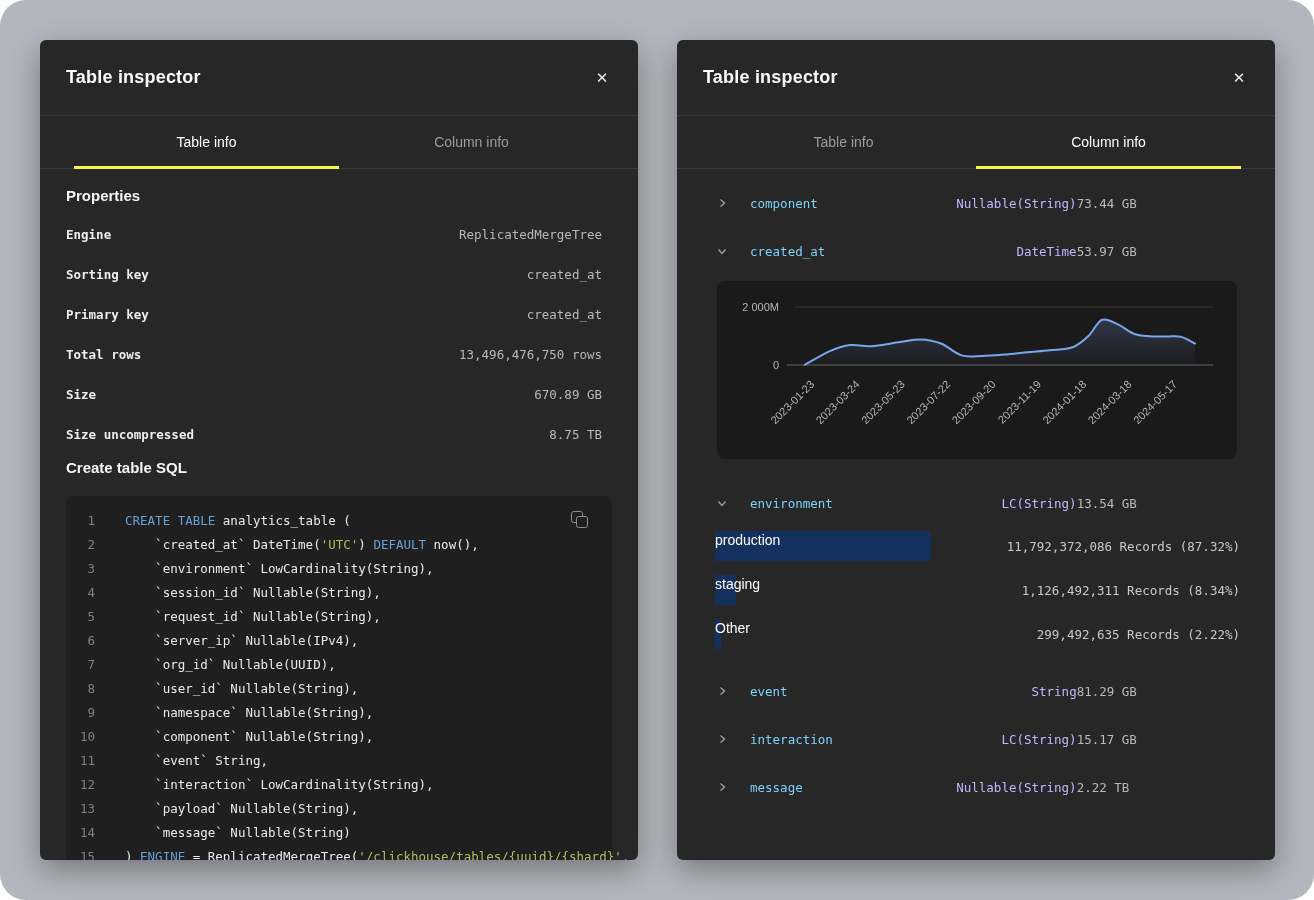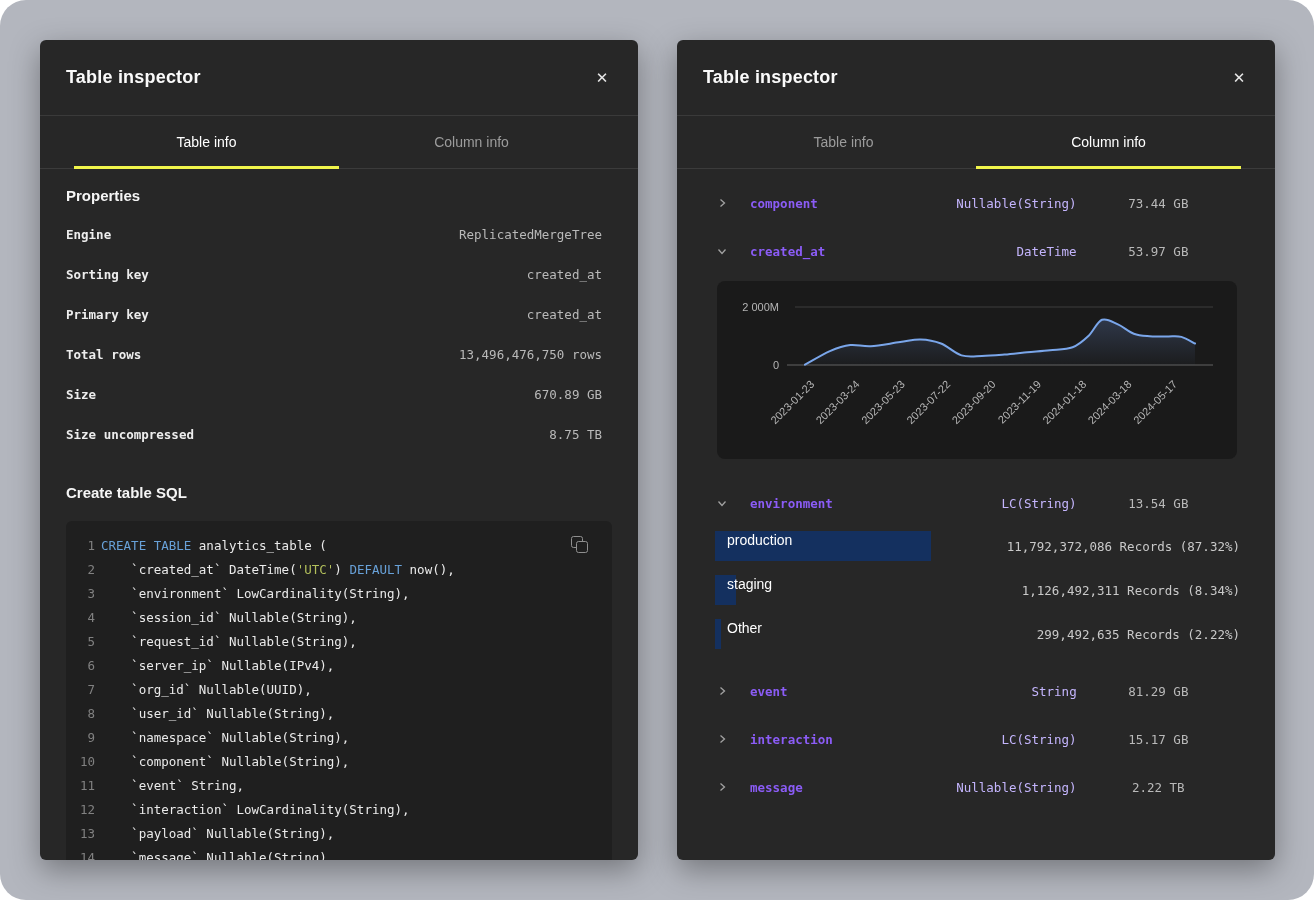--- a/index.html
+++ b/index.html
@@ -28,68 +28,68 @@
     flex:1;display:flex;align-items:center;justify-content:center;position:relative;
     font:14px "Liberation Sans",sans-serif;color:#9c9c9c;
   }
   .tab.active{color:#ffffff;}
   .tab.active::after{
     content:"";position:absolute;left:0;right:0;bottom:-1px;height:3px;
     background:var(--yellow,#f1f54b);
   }
   
   .section-title{margin:18px 26px 0 26px;font:700 15px "Liberation Sans",sans-serif;color:#f5f5f5;}
-  .sql-title{margin-top:30px;}
+  .sql-title{margin-top:5px;}
   .props{margin:10px 36px 0 26px;}
   .prop-row{
     display:flex;justify-content:space-between;align-items:center;height:40px;
     font:12.5px "DejaVu Sans Mono",monospace;
   }
   .prop-label{color:#ededed;font-weight:600;}
   .prop-value{color:#b9b9b9;text-align:right;}
   .code-block{
     position:relative;margin:20px 26px 0 26px;background:#1f1f1f;border-radius:6px;
     padding:12px 0;
   }
   .code-line{display:flex;align-items:center;height:24px;font:12.5px "DejaVu Sans Mono",monospace;}
   .ln{width:29px;flex:none;text-align:right;color:#818181;}
-  .code-text{margin-left:6px;white-space:pre;color:#eaeaea;}
+  .code-text{margin-left:30px;white-space:pre;color:#eaeaea;}
   .tok-kw{color:#68a1d8;}
   .tok-str{color:#b2bf5b;}
   .copy-btn{position:absolute;top:15px;right:24px;width:17px;height:17px;}
   .copy-icon{position:absolute;inset:0;display:block;}
   .copy-icon::before{
     content:"";position:absolute;left:0;top:0;width:10px;height:10px;
     border:1.5px solid #8f8f8f;border-radius:2.5px;
   }
   .copy-icon::after{
     content:"";position:absolute;right:0;bottom:0;width:10px;height:10px;
     border:1.5px solid #8f8f8f;border-radius:2.5px;background:#1f1f1f;
   }
   
   .column-list{padding-top:10px;}
   .col-row{
     display:grid;grid-template-columns:33px 1fr 1fr 1fr;align-items:center;
     height:48px;padding:0 35px 0 40px;font:12.5px "DejaVu Sans Mono",monospace;cursor:pointer;
   }
   .chev{display:flex;align-items:center;}
-  .col-name{color:#8b5cf6;font-weight:700;}
+  .col-name{color:#7dd3fc;font-weight:400;}
   .col-type{color:#c4b5fd;text-align:right;}
-  .col-size{color:#b9b9b9;text-align:center;}
+  .col-size{color:#b9b9b9;text-align:left;}
   .chart-panel{
     margin:6px 38px 20px 40px;width:520px;height:178px;
     background:var(--panel,#1a1a1a);border-radius:8px;overflow:hidden;
   }
   .ylab,.xlab{font:11px "Liberation Sans",sans-serif;fill:#b5b5b5;}
   .bars-block{margin:4px 35px 18px 38px;}
   .bar-row{display:flex;align-items:center;height:30px;margin-bottom:14px;}
   .bar-area{position:relative;flex:1;height:30px;}
   .bar{position:absolute;left:0;top:0;height:30px;background:var(--bar,#14305f);}
   .bar-label{
-    position:relative;z-index:1;margin-left:12px;line-height:30px;
+    position:relative;z-index:1;line-height:30px;
     font:14px "Liberation Sans",sans-serif;color:#ffffff;
   }
   .bar-records{font:12.5px "DejaVu Sans Mono",monospace;color:#c9c9c9;white-space:pre;}
 </style>
 </head>
 <body>
 
 <div class="canvas">
 
   <section class="modal" id="modal-left">

